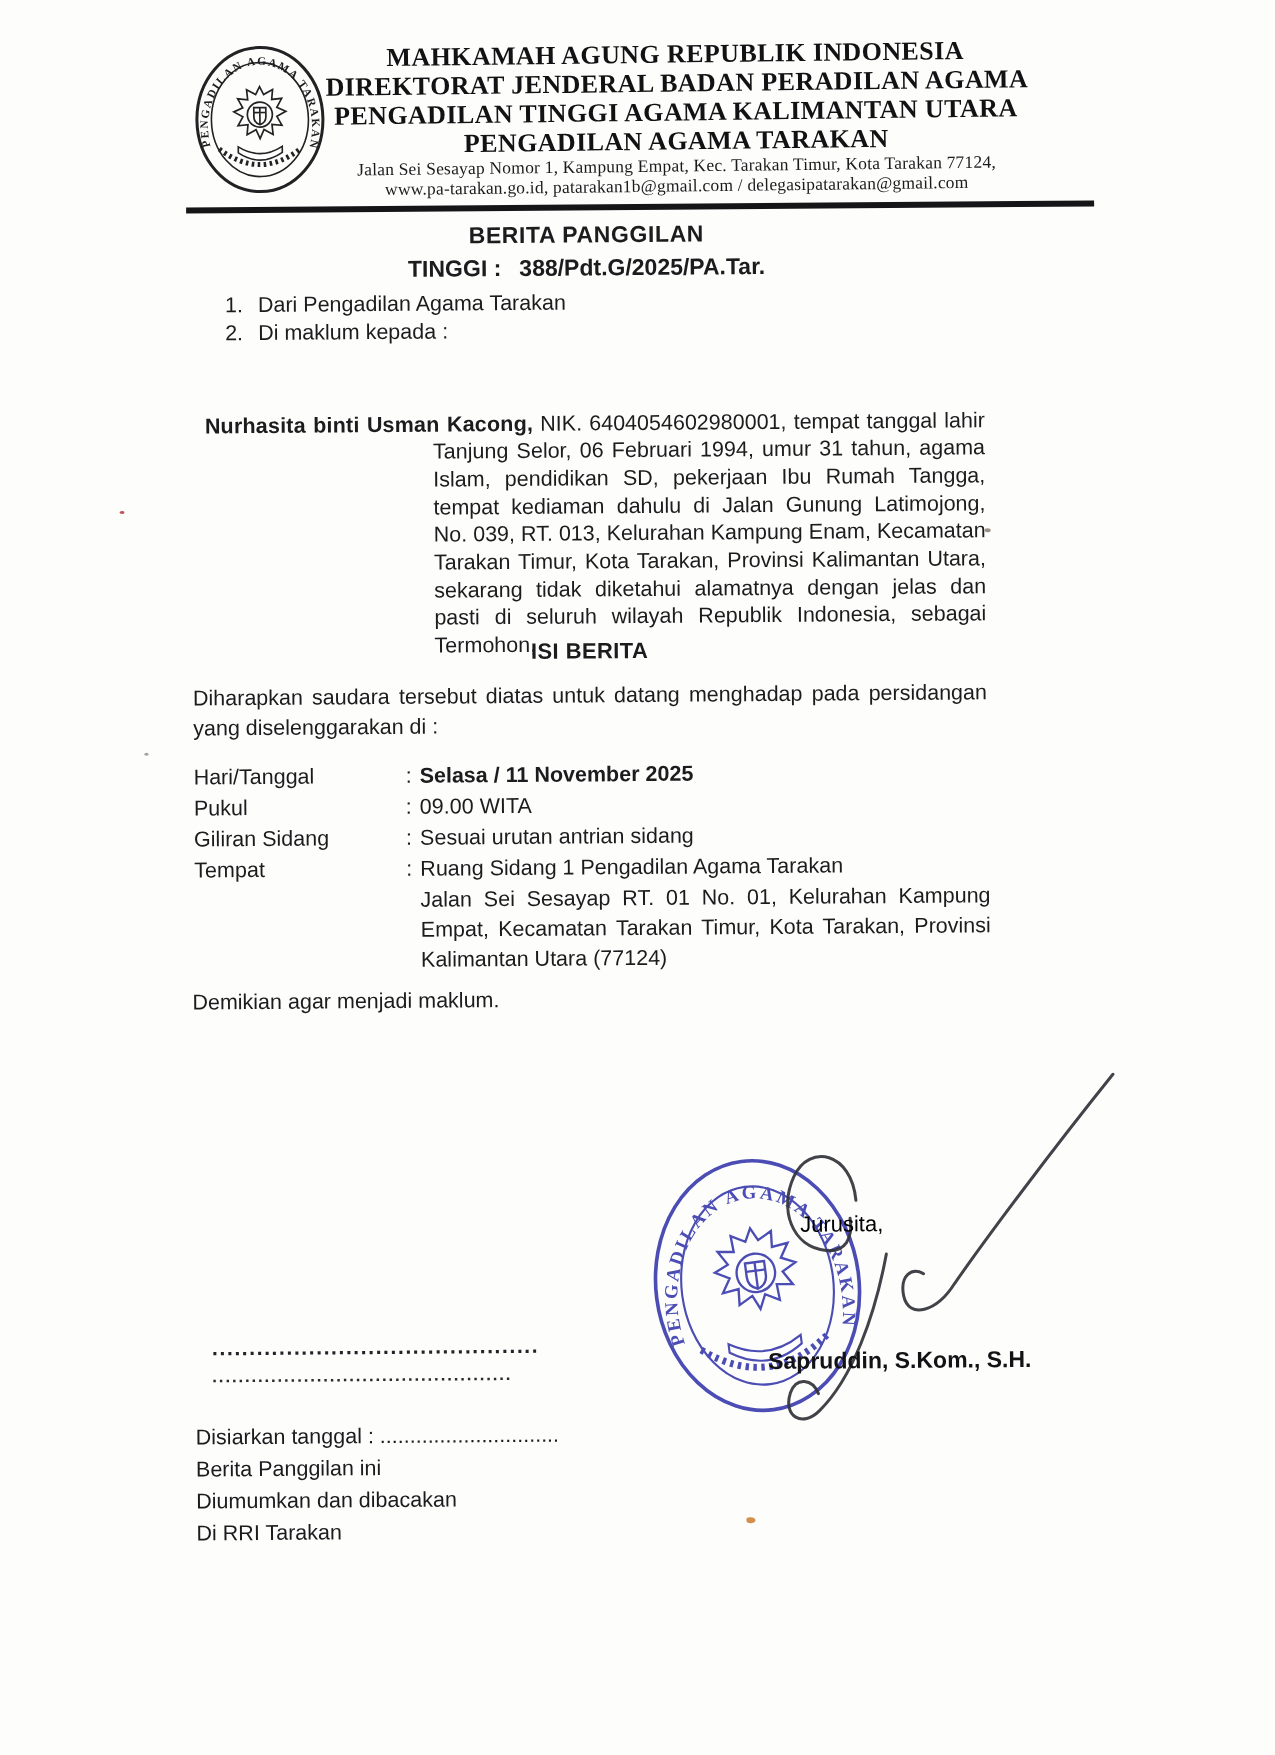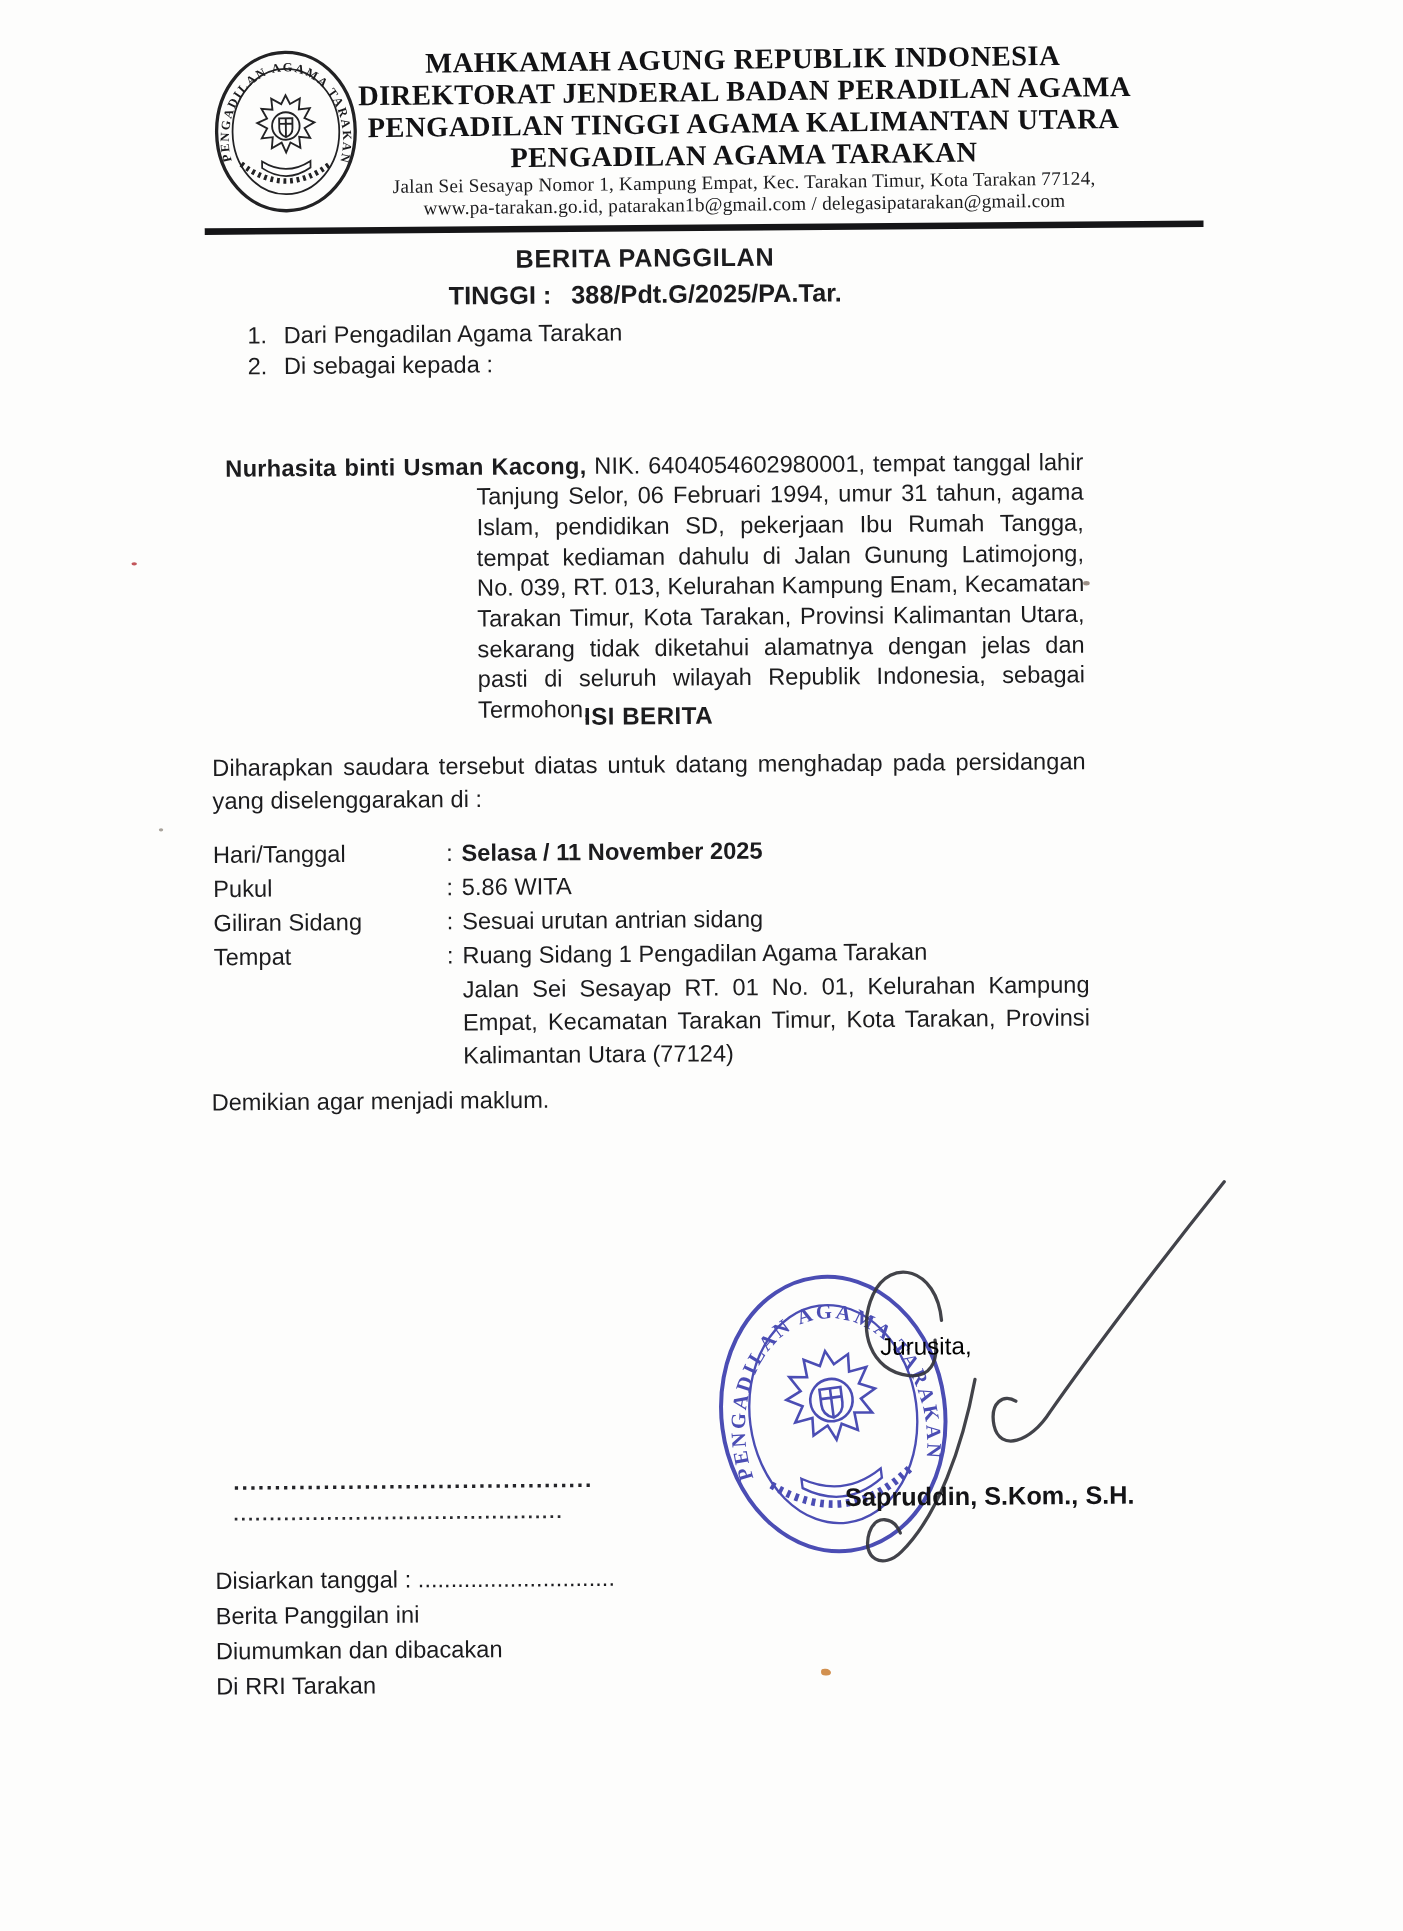--- a/index.html
+++ b/index.html
@@ -100,39 +100,39 @@
       </div>
     </div>
 
     <div class="num-list">
       <div class="row">
         <span class="n">1.</span>
         <span>Dari Pengadilan Agama Tarakan</span>
       </div>
       <div class="row">
         <span class="n">2.</span>
-        <span>Di sebagai kepada :</span>
+        <span>Di maklum kepada :</span>
       </div>
     </div>
 
     <p class="recipient"><b>Nurhasita binti Usman Kacong,</b><span> NIK. 6404054602980001, tempat tanggal lahir Tanjung Selor, 06 Februari 1994, umur 31 tahun, agama Islam, pendidikan SD, pekerjaan Ibu Rumah Tangga, tempat kediaman dahulu di Jalan Gunung Latimojong, No. 039, RT. 013, Kelurahan Kampung Enam, Kecamatan Tarakan Timur, Kota Tarakan, Provinsi Kalimantan Utara, sekarang tidak diketahui alamatnya dengan jelas dan pasti di seluruh wilayah Republik Indonesia, sebagai Termohon,</span></p>
 
     <div class="isi-head">ISI BERITA</div>
     <div class="isi-par">Diharapkan saudara tersebut diatas untuk datang menghadap pada persidangan yang diselenggarakan di :</div>
 
     <div class="details">
       <div class="drow bold">
         <span class="lbl">Hari/Tanggal</span>
         <span class="col">:</span>
         <span class="val">Selasa / 11 November 2025</span>
       </div>
       <div class="drow">
         <span class="lbl">Pukul</span>
         <span class="col">:</span>
-        <span class="val">5.86 WITA</span>
+        <span class="val">09.00 WITA</span>
       </div>
       <div class="drow">
         <span class="lbl">Giliran Sidang</span>
         <span class="col">:</span>
         <span class="val">Sesuai urutan antrian sidang</span>
       </div>
       <div class="drow">
         <span class="lbl">Tempat</span>
         <span class="col">:</span>
         <span class="val">Ruang Sidang 1 Pengadilan Agama Tarakan</span>

